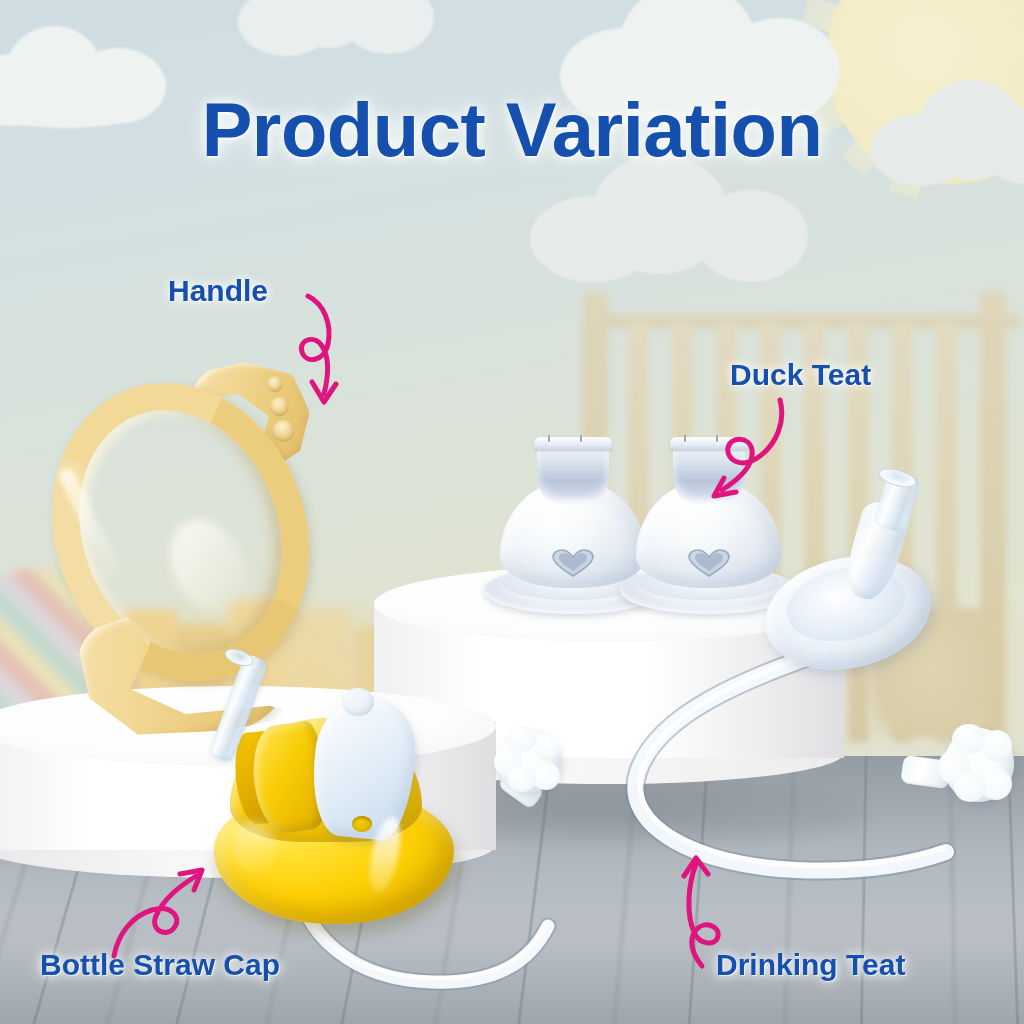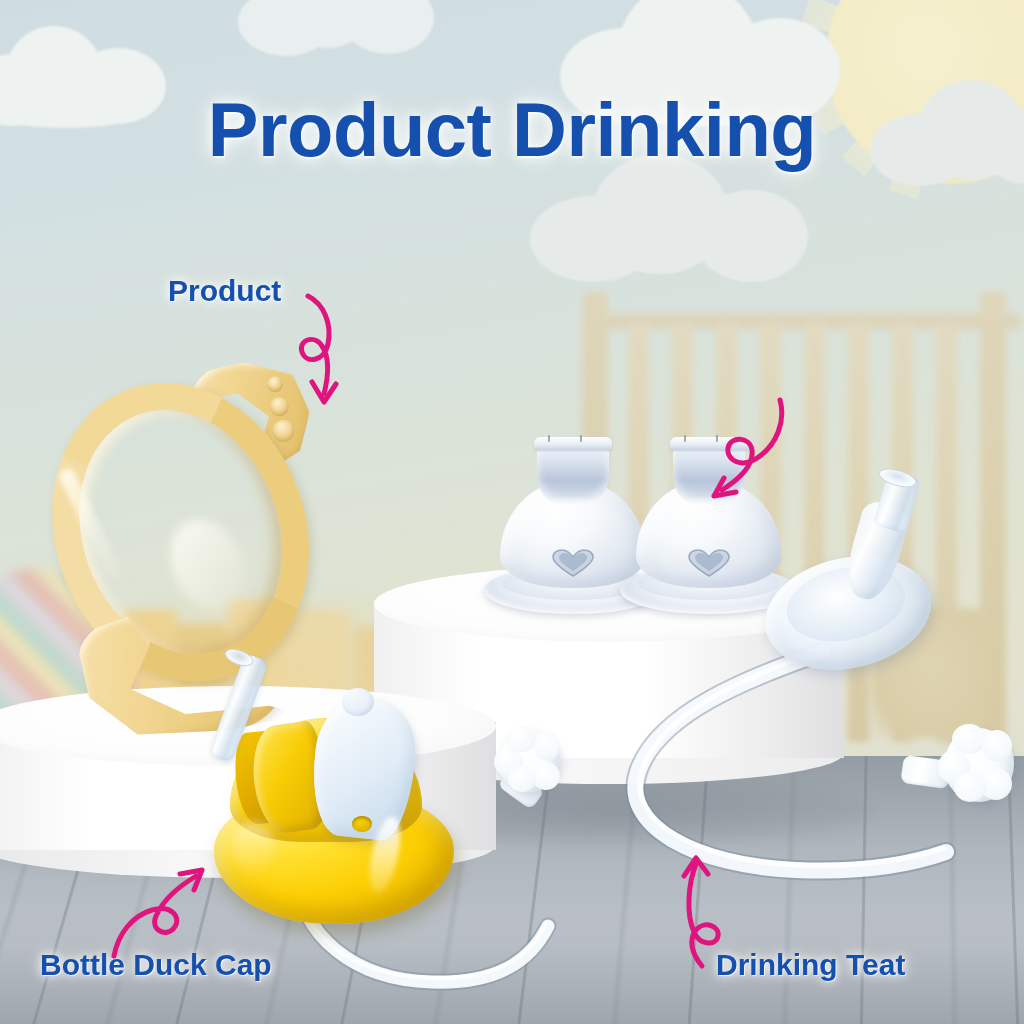--- a/index.html
+++ b/index.html
@@ -670,34 +670,35 @@
   <div style="position:absolute; left:494px; top:728px; width:72px; height:76px;">
     <div class="ball-stem" style="left:6px; top:48px; width:42px; height:24px; transform:rotate(36deg);"></div>
     <div class="ball" style="left:4px; top:2px; width:62px; height:62px;"></div>
     <div class="ball-lobe" style="left:0px;  top:20px; width:28px; height:28px;"></div>
     <div class="ball-lobe" style="left:12px; top:-2px; width:30px; height:26px;"></div>
     <div class="ball-lobe" style="left:40px; top:4px;  width:26px; height:28px;"></div>
     <div class="ball-lobe" style="left:38px; top:34px; width:28px; height:28px;"></div>
     <div class="ball-lobe" style="left:14px; top:38px; width:28px; height:26px;"></div>
   </div>
 
-  <div class="title">Product Drinking</div>
-
-  <div class="callout" style="left:168px; top:274px;">Product</div>
+  <div class="title">Product Variation</div>
+
+  <div class="callout" style="left:168px; top:274px;">Handle</div>
   <svg class="arrow-svg" style="left:276px; top:290px; width:90px; height:126px;" viewBox="0 0 90 126">
     <path d="M32 6 C 48 14, 56 34, 52 54 C 48 72, 30 74, 26 62 C 22 50, 38 44, 46 56 C 54 68, 52 88, 48 104" fill="none" stroke="#e0147f" stroke-width="5" stroke-linecap="round" stroke-linejoin="round"></path>
     <path d="M48 112 L 36 92 M48 112 L 60 94" fill="none" stroke="#e0147f" stroke-width="5" stroke-linecap="round"></path>
   </svg>
 
+  <div class="callout" style="left:730px; top:358px;">Duck Teat</div>
   <svg class="arrow-svg" style="left:694px; top:396px; width:110px; height:120px;" viewBox="0 0 110 120">
     <path d="M86 4 C 92 26, 82 48, 66 60 C 48 74, 32 64, 34 52 C 36 40, 56 40, 58 54 C 60 70, 44 84, 28 94" fill="none" stroke="#e0147f" stroke-width="5" stroke-linecap="round" stroke-linejoin="round"></path>
     <path d="M20 100 L 42 96 M20 100 L 30 82" fill="none" stroke="#e0147f" stroke-width="5" stroke-linecap="round"></path>
   </svg>
 
-  <div class="callout" style="left:40px; top:948px;">Bottle Duck Cap</div>
+  <div class="callout" style="left:40px; top:948px;">Bottle Straw Cap</div>
   <svg class="arrow-svg" style="left:110px; top:858px; width:96px; height:104px;" viewBox="0 0 96 104">
     <path d="M4 98 C 8 76, 22 58, 42 52 C 62 46, 72 60, 64 70 C 56 80, 40 72, 46 58 C 54 40, 70 28, 86 18" fill="none" stroke="#e0147f" stroke-width="5" stroke-linecap="round" stroke-linejoin="round"></path>
     <path d="M92 12 L 70 16 M92 12 L 84 32" fill="none" stroke="#e0147f" stroke-width="5" stroke-linecap="round"></path>
   </svg>
 
   <div class="callout" style="left:716px; top:948px;">Drinking Teat</div>
   <svg class="arrow-svg" style="left:660px; top:856px; width:86px; height:116px;" viewBox="0 0 86 116">
     <path d="M42 110 C 32 98, 28 84, 36 74 C 44 64, 60 70, 58 80 C 56 90, 40 90, 34 76 C 26 58, 28 28, 36 8" fill="none" stroke="#e0147f" stroke-width="5" stroke-linecap="round" stroke-linejoin="round"></path>
     <path d="M36 2 L 24 20 M36 2 L 48 18" fill="none" stroke="#e0147f" stroke-width="5" stroke-linecap="round"></path>
   </svg>

